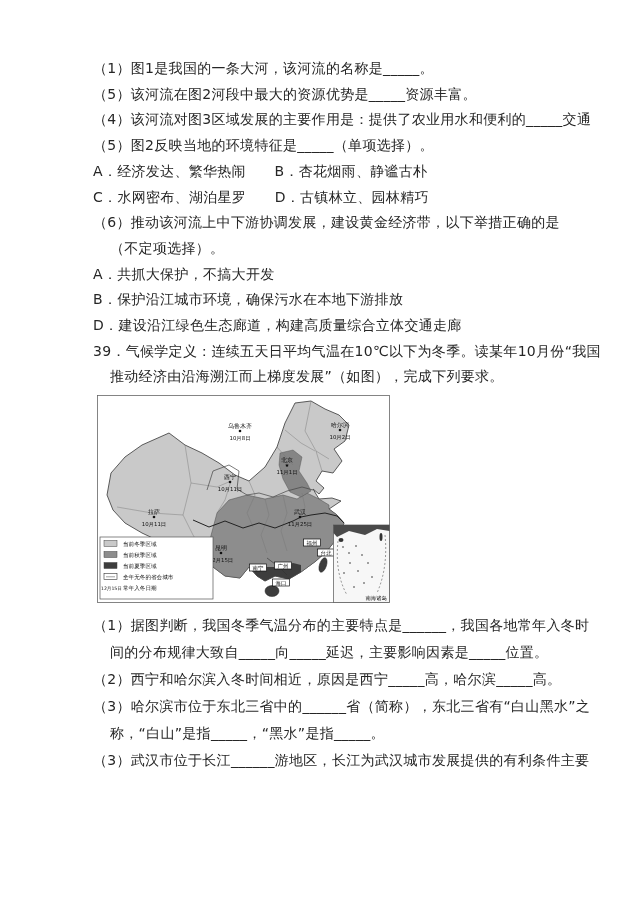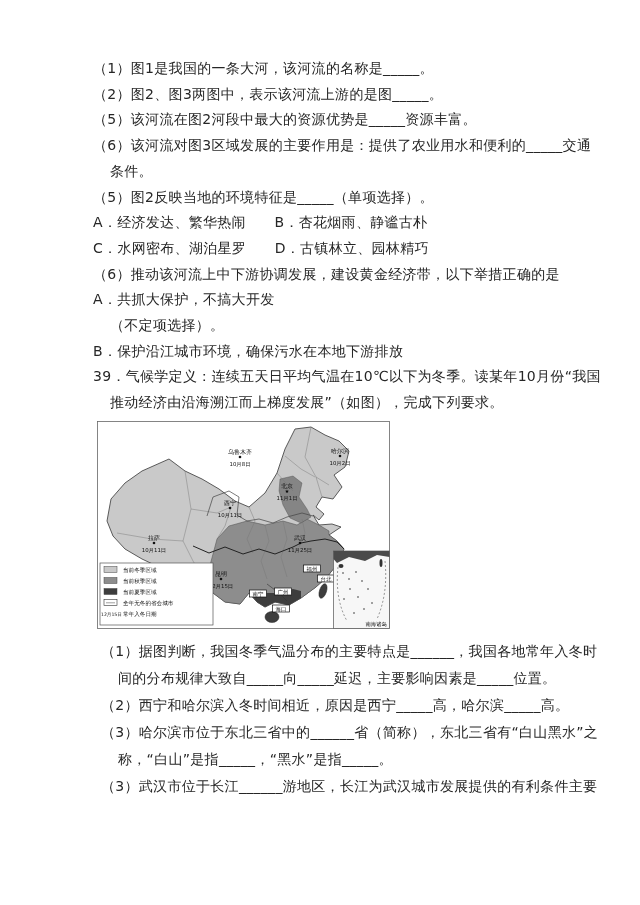--- a/index.html
+++ b/index.html
@@ -19,43 +19,42 @@
 </style>
 </head>
 <body>
 
 <div class="page">
 
   <div class="textblock">
 
       <div class="line">（1）图1是我国的一条大河，该河流的名称是_____。</div>
 
-      <div class="line">（2）图2、图3两图中，表示该河流上游的是图_____。</div>
 
       <div class="line">（5）该河流在图2河段中最大的资源优势是_____资源丰富。</div>
 
-      <div class="line">（6）该河流对图3区域发展的主要作用是：提供了农业用水和便利的_____交通</div>
+      <div class="line">（4）该河流对图3区域发展的主要作用是：提供了农业用水和便利的_____交通</div>
 
-      <div class="line indent">条件。</div>
 
       <div class="line">（5）图2反映当地的环境特征是_____（单项选择）。</div>
 
       <div class="line">A．经济发达、繁华热闹　　B．杏花烟雨、静谧古朴</div>
 
       <div class="line">C．水网密布、湖泊星罗　　D．古镇林立、园林精巧</div>
 
       <div class="line">（6）推动该河流上中下游协调发展，建设黄金经济带，以下举措正确的是</div>
 
+      <div class="line indent">（不定项选择）。</div>
+
       <div class="line">A．共抓大保护，不搞大开发</div>
-
-      <div class="line indent">（不定项选择）。</div>
 
       <div class="line">B．保护沿江城市环境，确保污水在本地下游排放</div>
 
 
+      <div class="line">D．建设沿江绿色生态廊道，构建高质量综合立体交通走廊</div>
 
       <div class="line">39．气候学定义：连续五天日平均气温在10℃以下为冬季。读某年10月份“我国</div>
 
       <div class="line indent">推动经济由沿海溯江而上梯度发展”（如图），完成下列要求。</div>
     </div>
 
   <div class="map-wrap">
     <svg width="293" height="208" viewBox="0 0 293 208">
 
       <rect x="0.5" y="0.5" width="292" height="207" fill="#ffffff" stroke="#666" stroke-width="0.8"></rect>
@@ -171,21 +170,21 @@
         </g>
         <g stroke="#555" stroke-width="0.6" fill="none" stroke-dasharray="2,2">
           <path d="M241,146 C239,165 241,184 250,200"></path>
           <path d="M288,140 C290,160 288,180 280,198"></path>
         </g>
         <text x="290" y="204.5" font-size="5.4" text-anchor="end" fill="#111">南海诸岛</text>
       </g>
     </svg>
   </div>
 
-  <div class="textblock bottom-block" style="padding-top:2px;padding-left:8px;">
+  <div class="textblock bottom-block" style="padding-top:2px;">
 
       <div class="line">（1）据图判断，我国冬季气温分布的主要特点是______，我国各地常年入冬时</div>
 
       <div class="line indent">间的分布规律大致自_____向_____延迟，主要影响因素是_____位置。</div>
 
       <div class="line">（2）西宁和哈尔滨入冬时间相近，原因是西宁_____高，哈尔滨_____高。</div>
 
       <div class="line">（3）哈尔滨市位于东北三省中的______省（简称），东北三省有“白山黑水”之</div>
 
       <div class="line indent">称，“白山”是指_____，“黑水”是指_____。</div>

